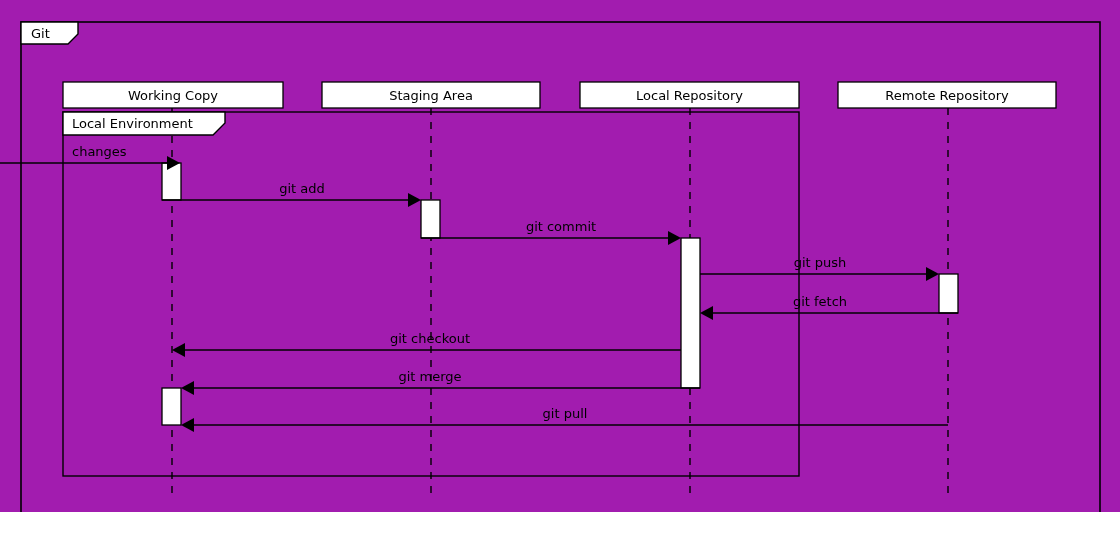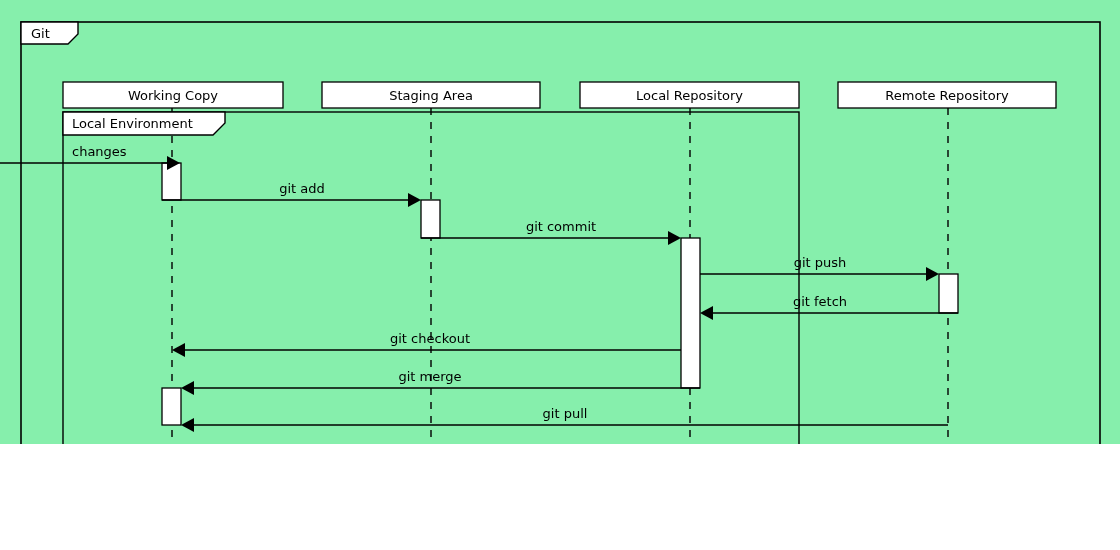--- a/index.html
+++ b/index.html
@@ -7,22 +7,22 @@
     padding: 0;
     background: #ffffff;
   }
   body {
     font-family: "DejaVu Sans", sans-serif;
     -webkit-font-smoothing: antialiased;
   }
   #canvas {
     position: relative;
     width: 1120px;
-    height: 444px;
-    background: #86efac;
+    height: 512px;
+    background: #a21caf;
     overflow: hidden;
   }
   svg#diagram {
     position: absolute;
     top: 0;
     left: 0;
     width: 1120px;
     height: 550px;
     display: block;
   }

